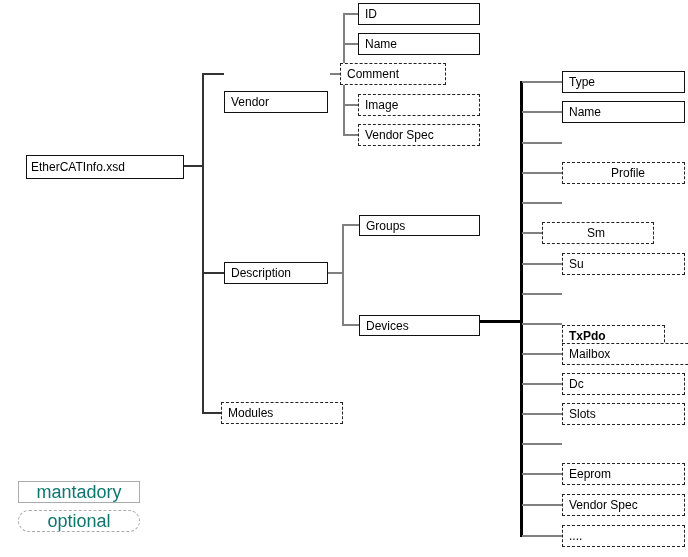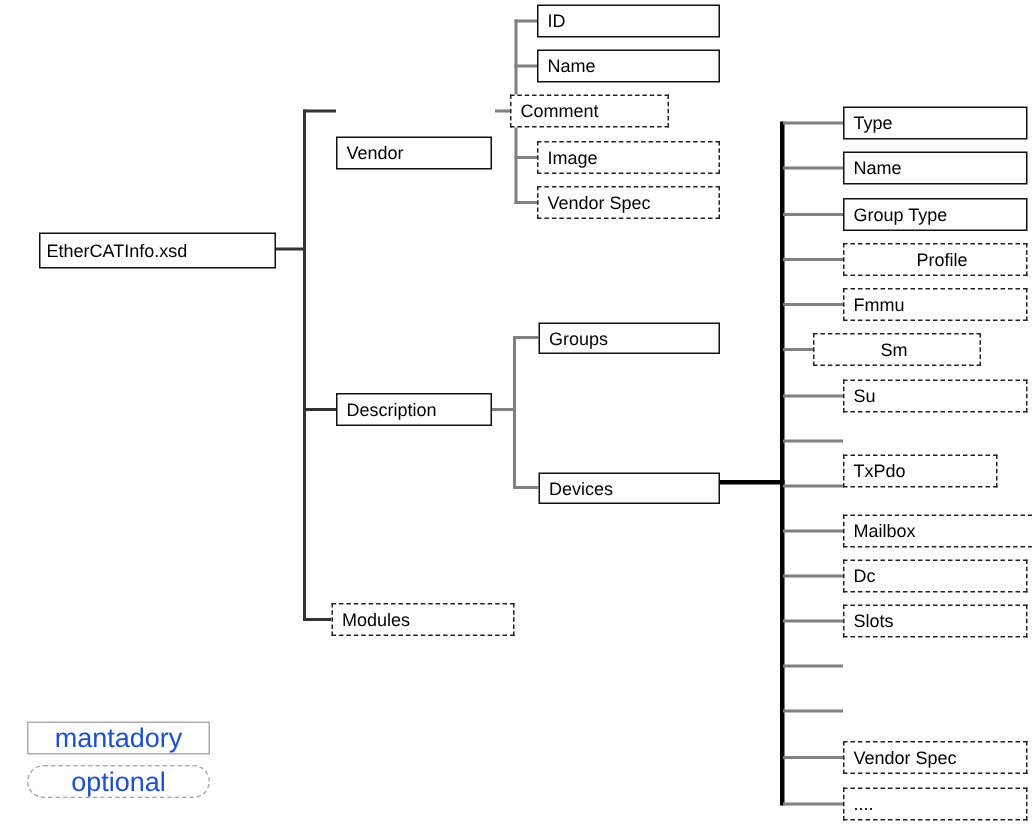--- a/index.html
+++ b/index.html
@@ -30,21 +30,21 @@
   .node.dashed { border: 1.5px dashed #222222; }
   .legend-box {
     position: absolute;
     box-sizing: border-box;
     display: flex;
     align-items: center;
     justify-content: center;
     background: #ffffff;
     border: 1.5px solid #ababab;
     font-size: 18px;
-    color: #1d4ed8;
+    color: #0f766e;
     white-space: nowrap;
     line-height: 1;
   }
   .legend-box.dashed { border-style: dashed; border-radius: 11px; }
 </style>
 </head>
 <body>
 
 <div class="canvas">
 
@@ -96,28 +96,27 @@
   <div class="node" style="left:358px; top:33px; width:122px; height:22px;">Name</div>
   <div class="node dashed" style="left:340px; top:63px; width:106px; height:22px;">Comment</div>
   <div class="node dashed" style="left:358px; top:94px; width:122px; height:22px;">Image</div>
   <div class="node dashed" style="left:358px; top:124px; width:122px; height:22px;">Vendor Spec</div>
 
   <div class="node" style="left:359px; top:215px; width:121px; height:21px;">Groups</div>
   <div class="node" style="left:359px; top:315px; width:121px; height:21px;">Devices</div>
 
   <div class="node" style="left:562px; top:71px; width:123px; height:22px;">Type</div>
   <div class="node" style="left:562px; top:101px; width:123px; height:22px;">Name</div>
-  <div class="node" style="left:562px; top:132px; width:123px; height:22px;">Group Type</div>
   <div class="node dashed" style="left:562px; top:162px; width:123px; height:22px;padding-left:48px;">Profile</div>
-  <div class="node dashed" style="left:562px; top:192px; width:123px; height:22px;">Fmmu</div>
   <div class="node dashed" style="left:542px; top:222px; width:112px; height:22px;padding-left:44px;">Sm</div>
   <div class="node dashed" style="left:562px; top:253px; width:123px; height:22px;">Su</div>
-  <div class="node dashed" style="left:562px; top:303px; width:103px; height:22px;">TxPdo</div>
+  <div class="node dashed" style="left:562px; top:325px; width:103px; height:22px;font-weight:bold;">TxPdo</div>
   <div class="node dashed" style="left:562px; top:343px; width:146px; height:22px;">Mailbox</div>
   <div class="node dashed" style="left:562px; top:373px; width:123px; height:22px;">Dc</div>
   <div class="node dashed" style="left:562px; top:403px; width:123px; height:22px;">Slots</div>
+  <div class="node dashed" style="left:562px; top:463px; width:123px; height:22px;">Eeprom</div>
   <div class="node dashed" style="left:562px; top:494px; width:123px; height:22px;">Vendor Spec</div>
   <div class="node dashed" style="left:562px; top:525px; width:123px; height:22px;">....</div>
 
   <div class="legend-box" style="left:18px; top:481px; width:122px; height:22px;">mantadory</div>
   <div class="legend-box dashed" style="left:18px; top:510px; width:122px; height:22px;">optional</div>
 
 </div>
 
 </body></html>

